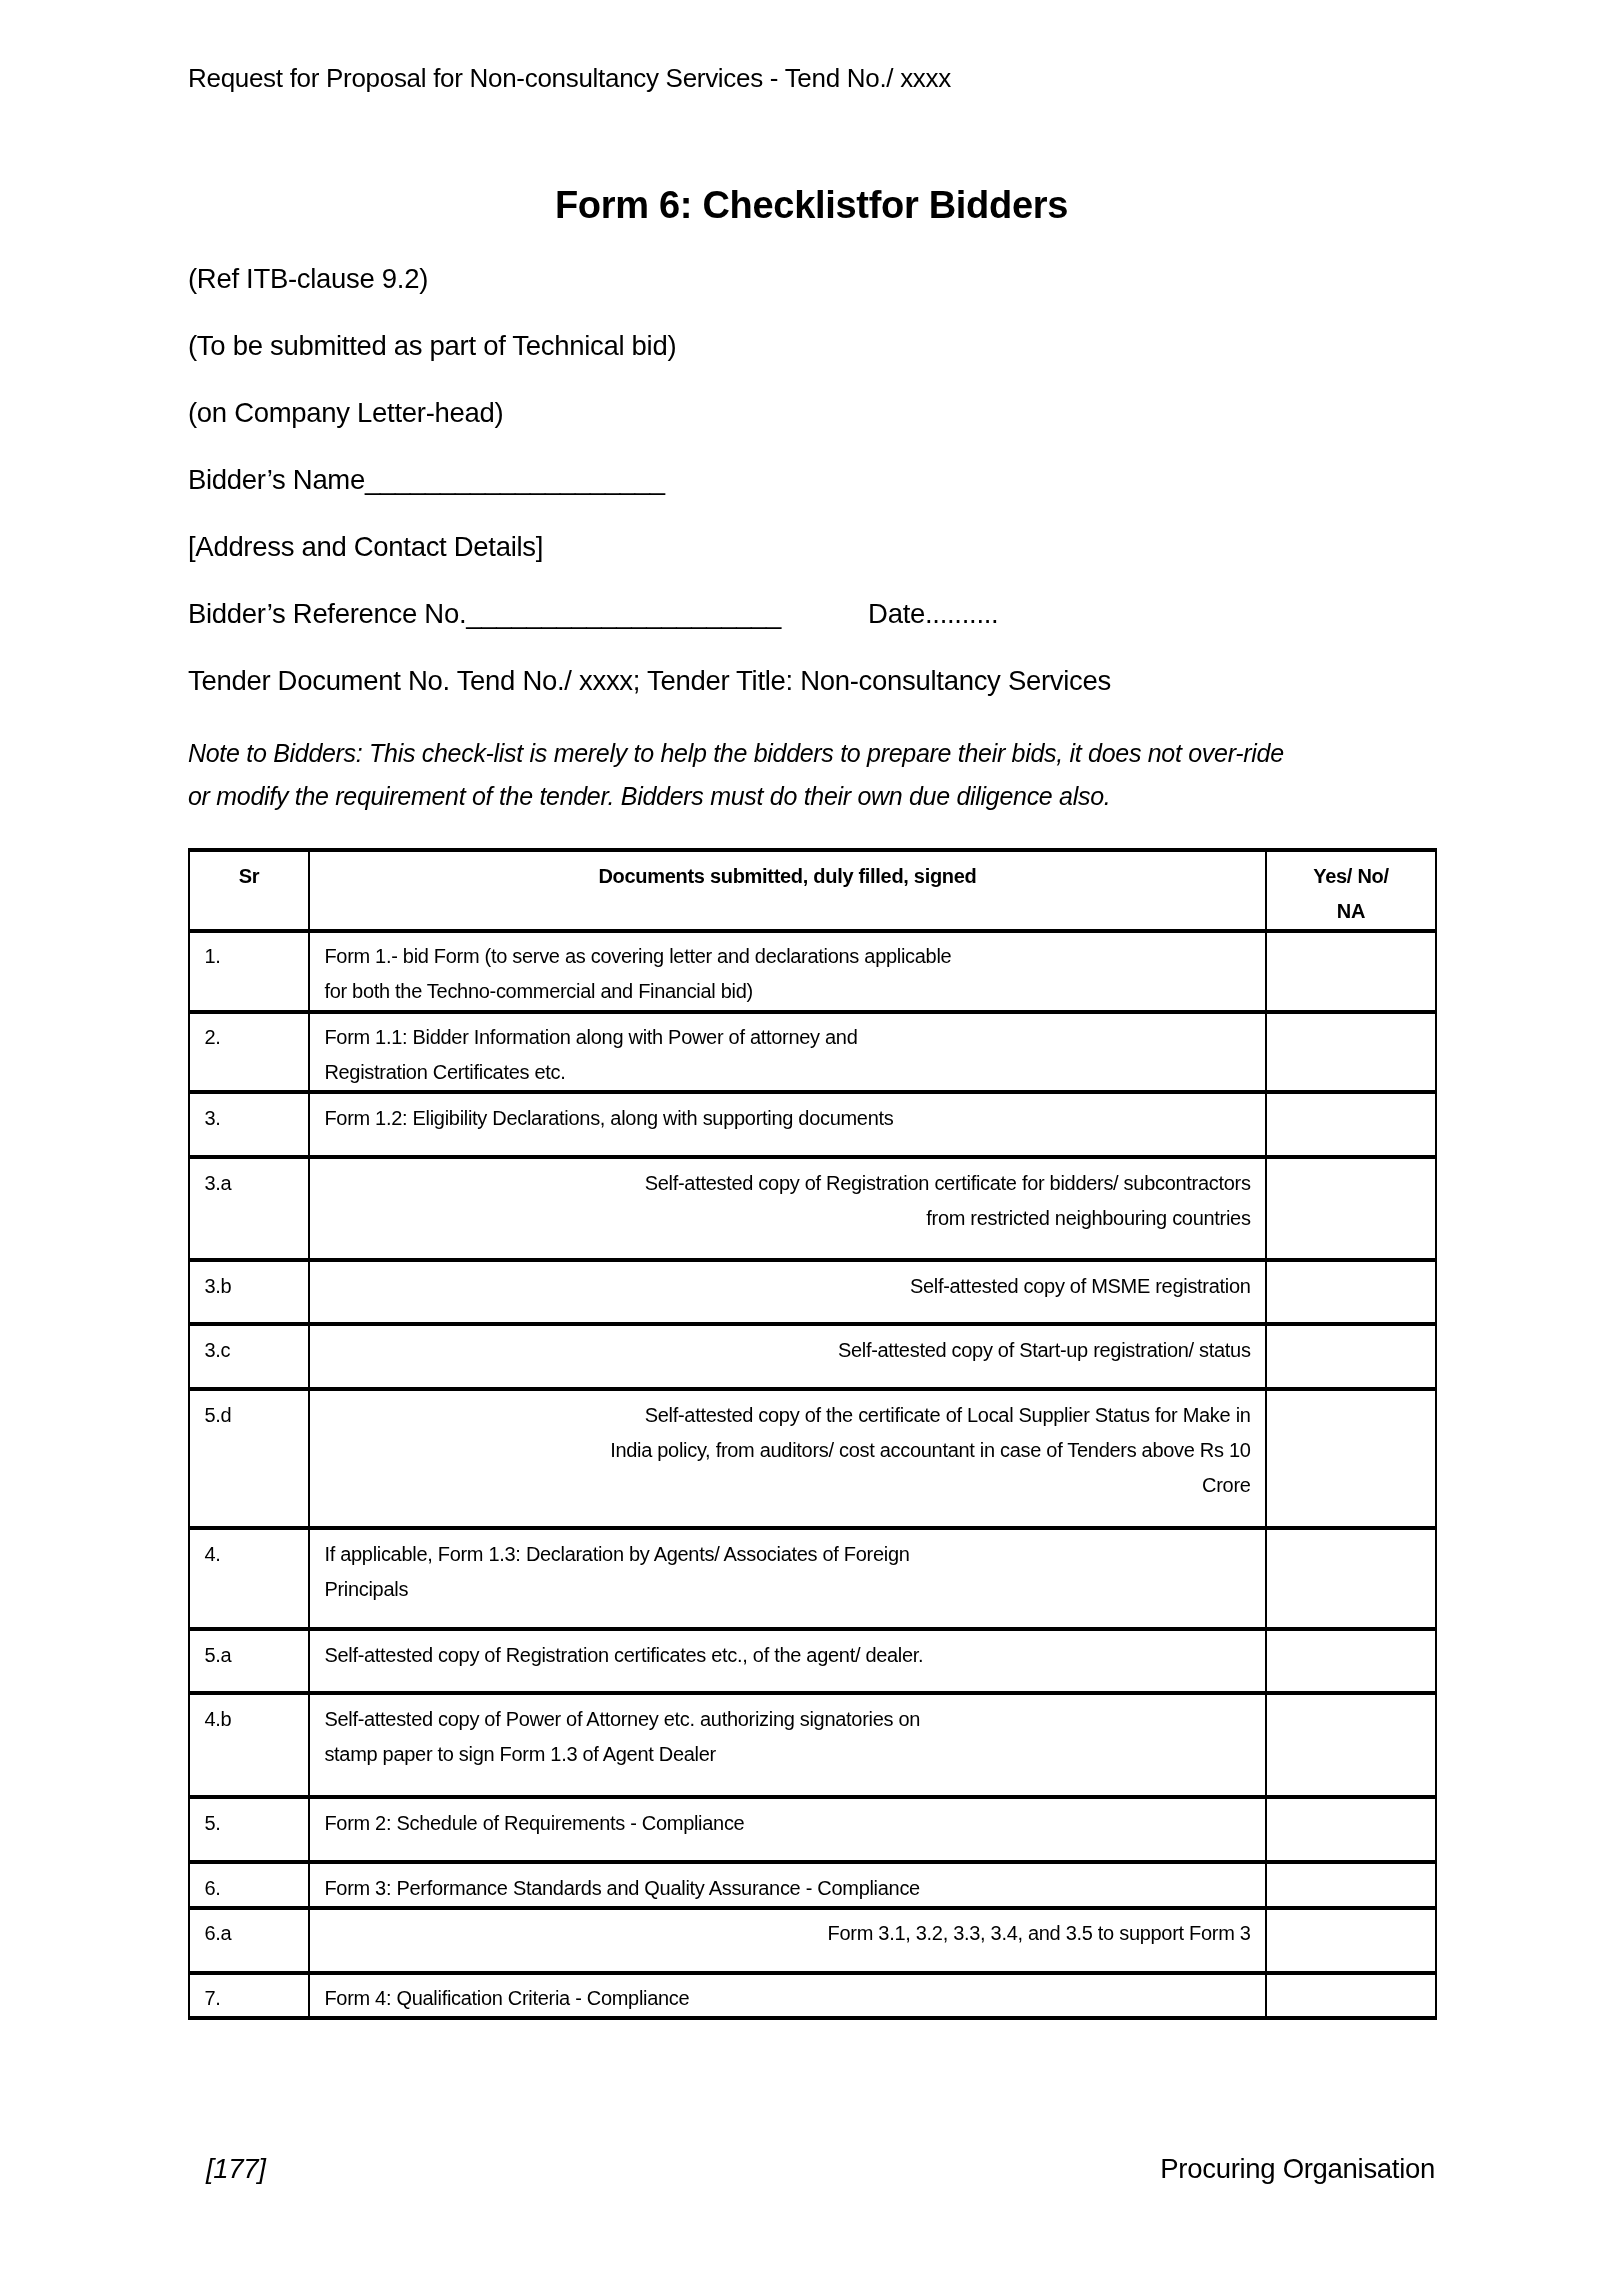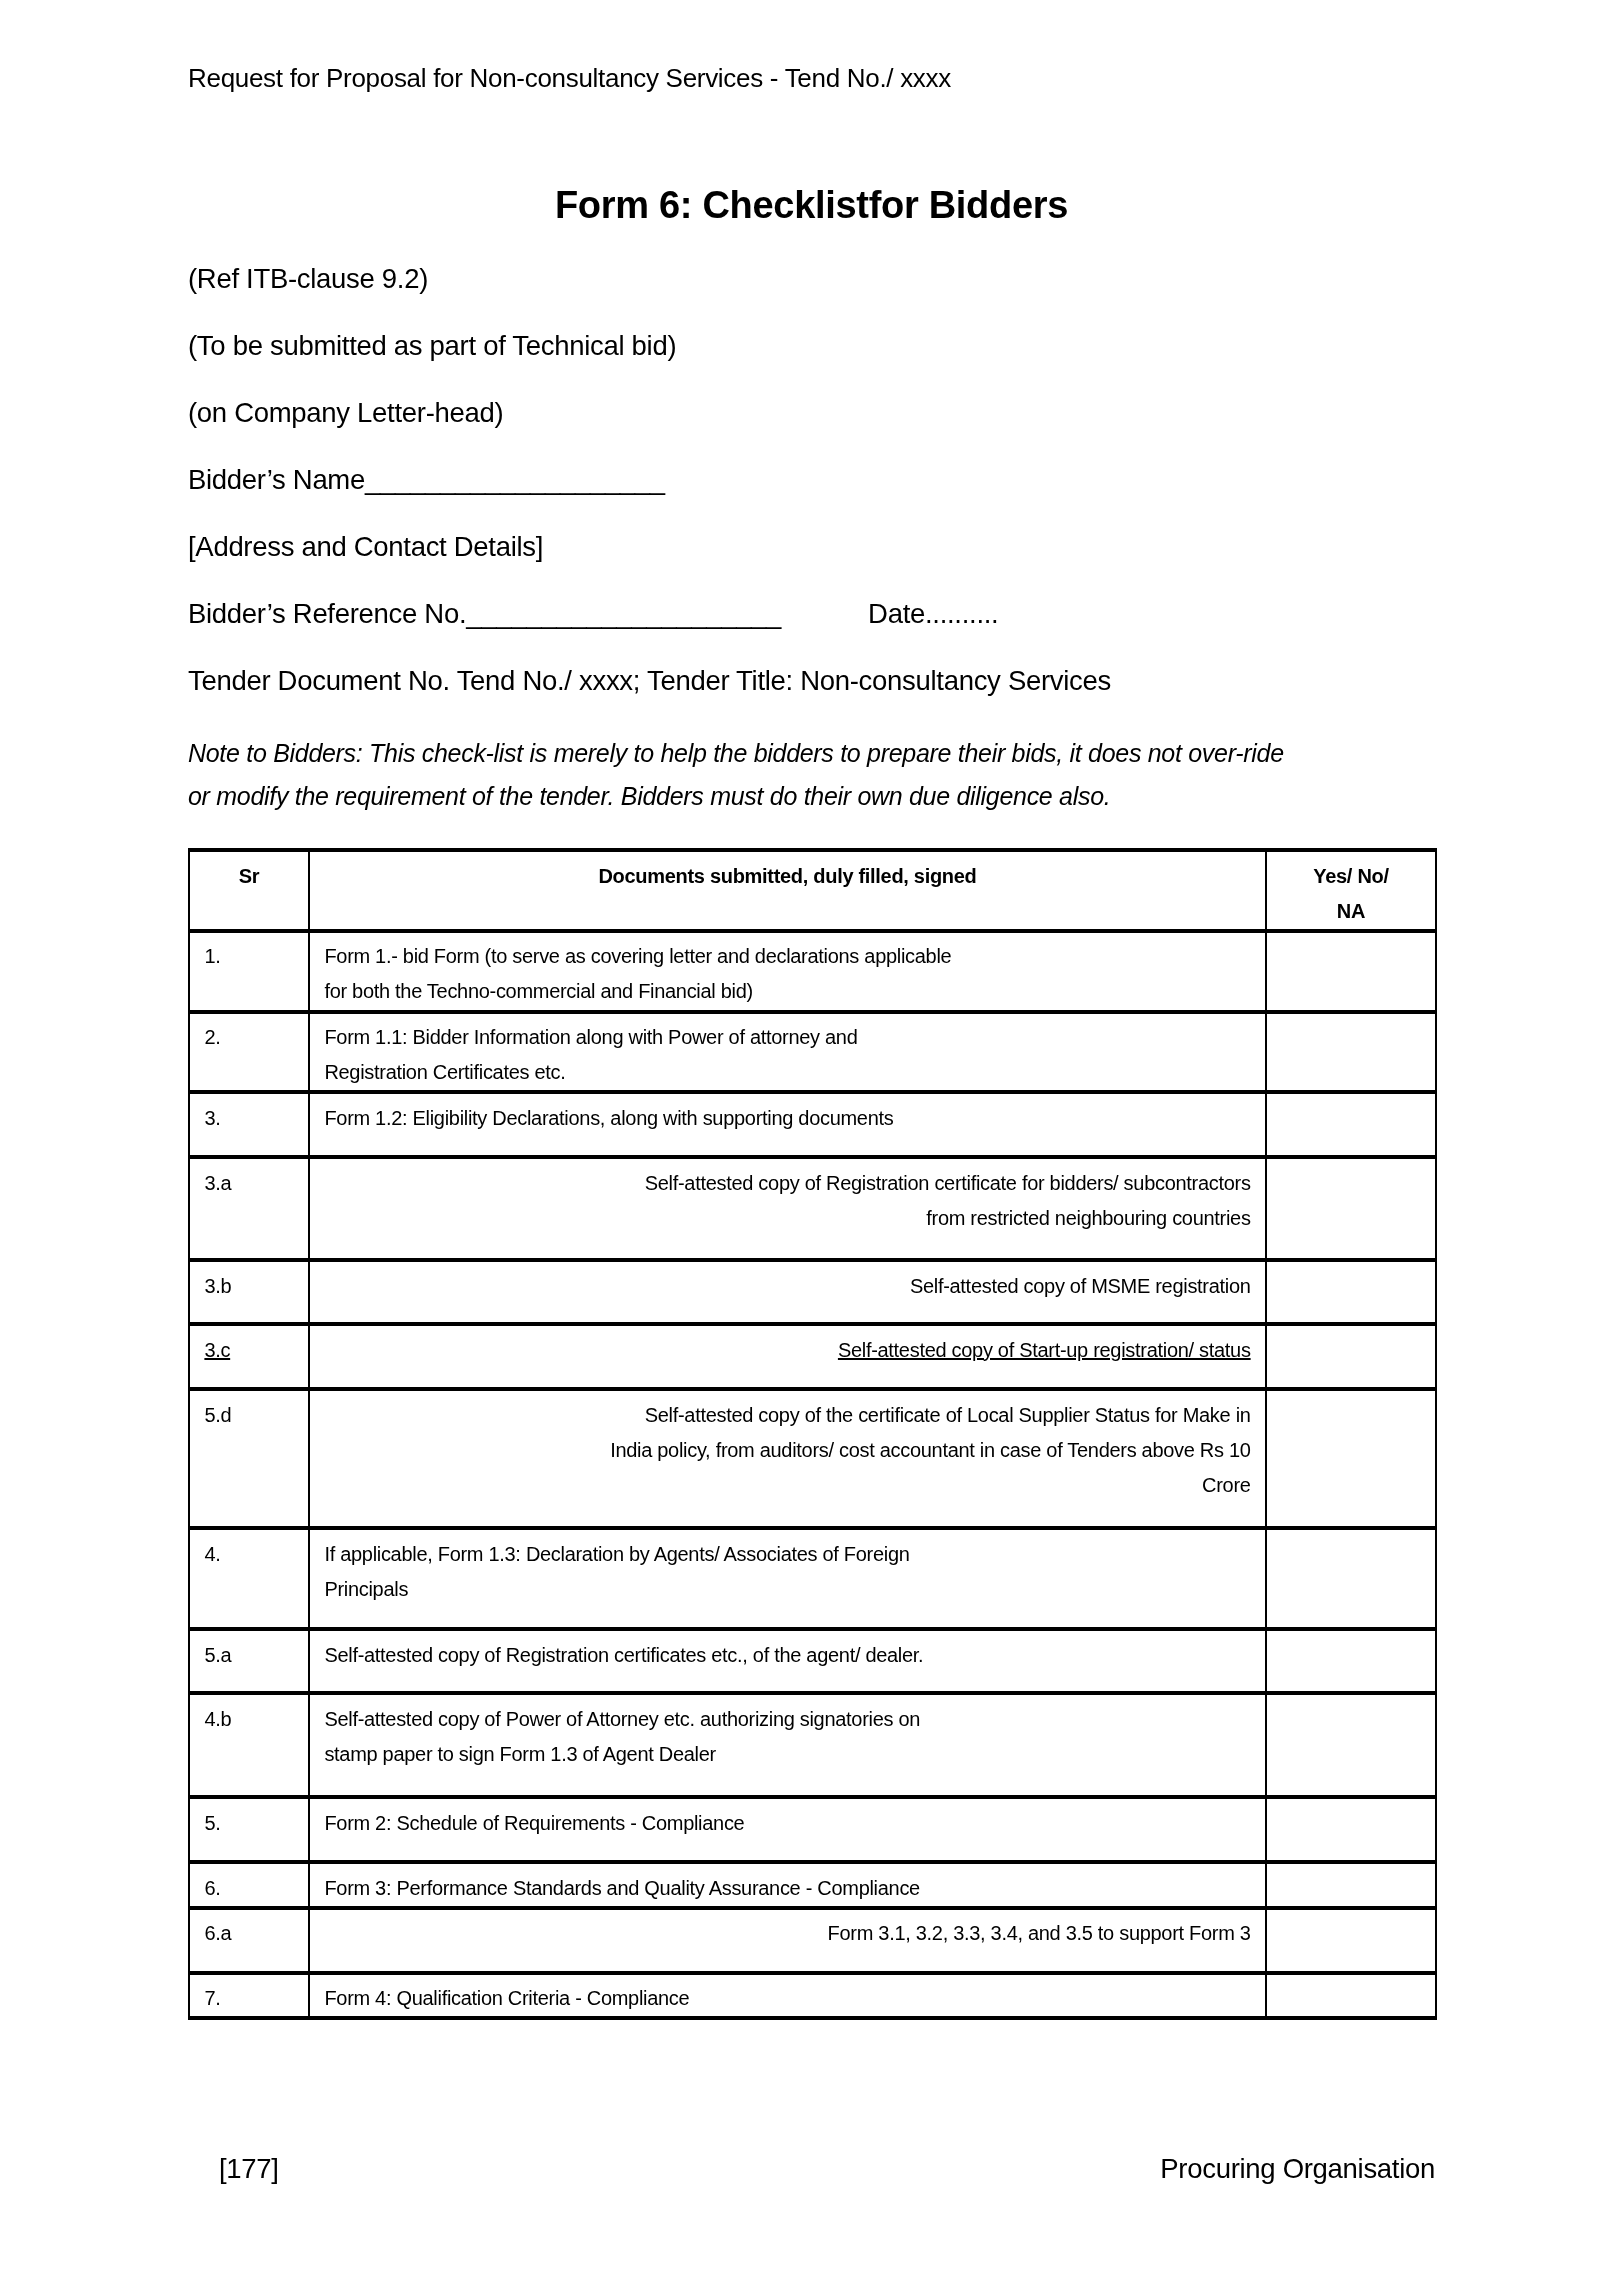--- a/index.html
+++ b/index.html
@@ -84,21 +84,21 @@
     position: absolute;
     top: 2153px;
     left: 188px;
     right: 188px;
     display: flex;
     justify-content: space-between;
     align-items: baseline;
     font-size: 27.5px;
     line-height: 31px;
   }
-  .footer .page-no { margin-left: 31px; }
+  .footer .page-no { margin-left: 18px; font-style: italic; }
 </style>
 </head>
 <body>
 
 <div class="page">
 
   <div class="doc-header">Request for Proposal for Non-consultancy Services - Tend No./ xxxx</div>
 
   <h1 class="title">Form 6: Checklistfor Bidders</h1>
 
@@ -158,21 +158,21 @@
 from restricted neighbouring countries</td>
     <td class="ans"></td>
   </tr>
 
   <tr style="height: 64px;">
     <td class="sr">3.b</td>
     <td class="doc align-right">Self-attested copy of MSME registration</td>
     <td class="ans"></td>
   </tr>
 
-  <tr style="height: 65px; text-decoration: underline;">
+  <tr style="height: 65px;">
     <td class="sr">3.c</td>
     <td class="doc align-right">Self-attested copy of Start-up registration/ status</td>
     <td class="ans"></td>
   </tr>
 
   <tr style="height: 139px;">
     <td class="sr">5.d</td>
     <td class="doc align-right">Self-attested copy of the certificate of Local Supplier Status for Make in
 India policy, from auditors/ cost accountant in case of Tenders above Rs 10
 Crore</td>

